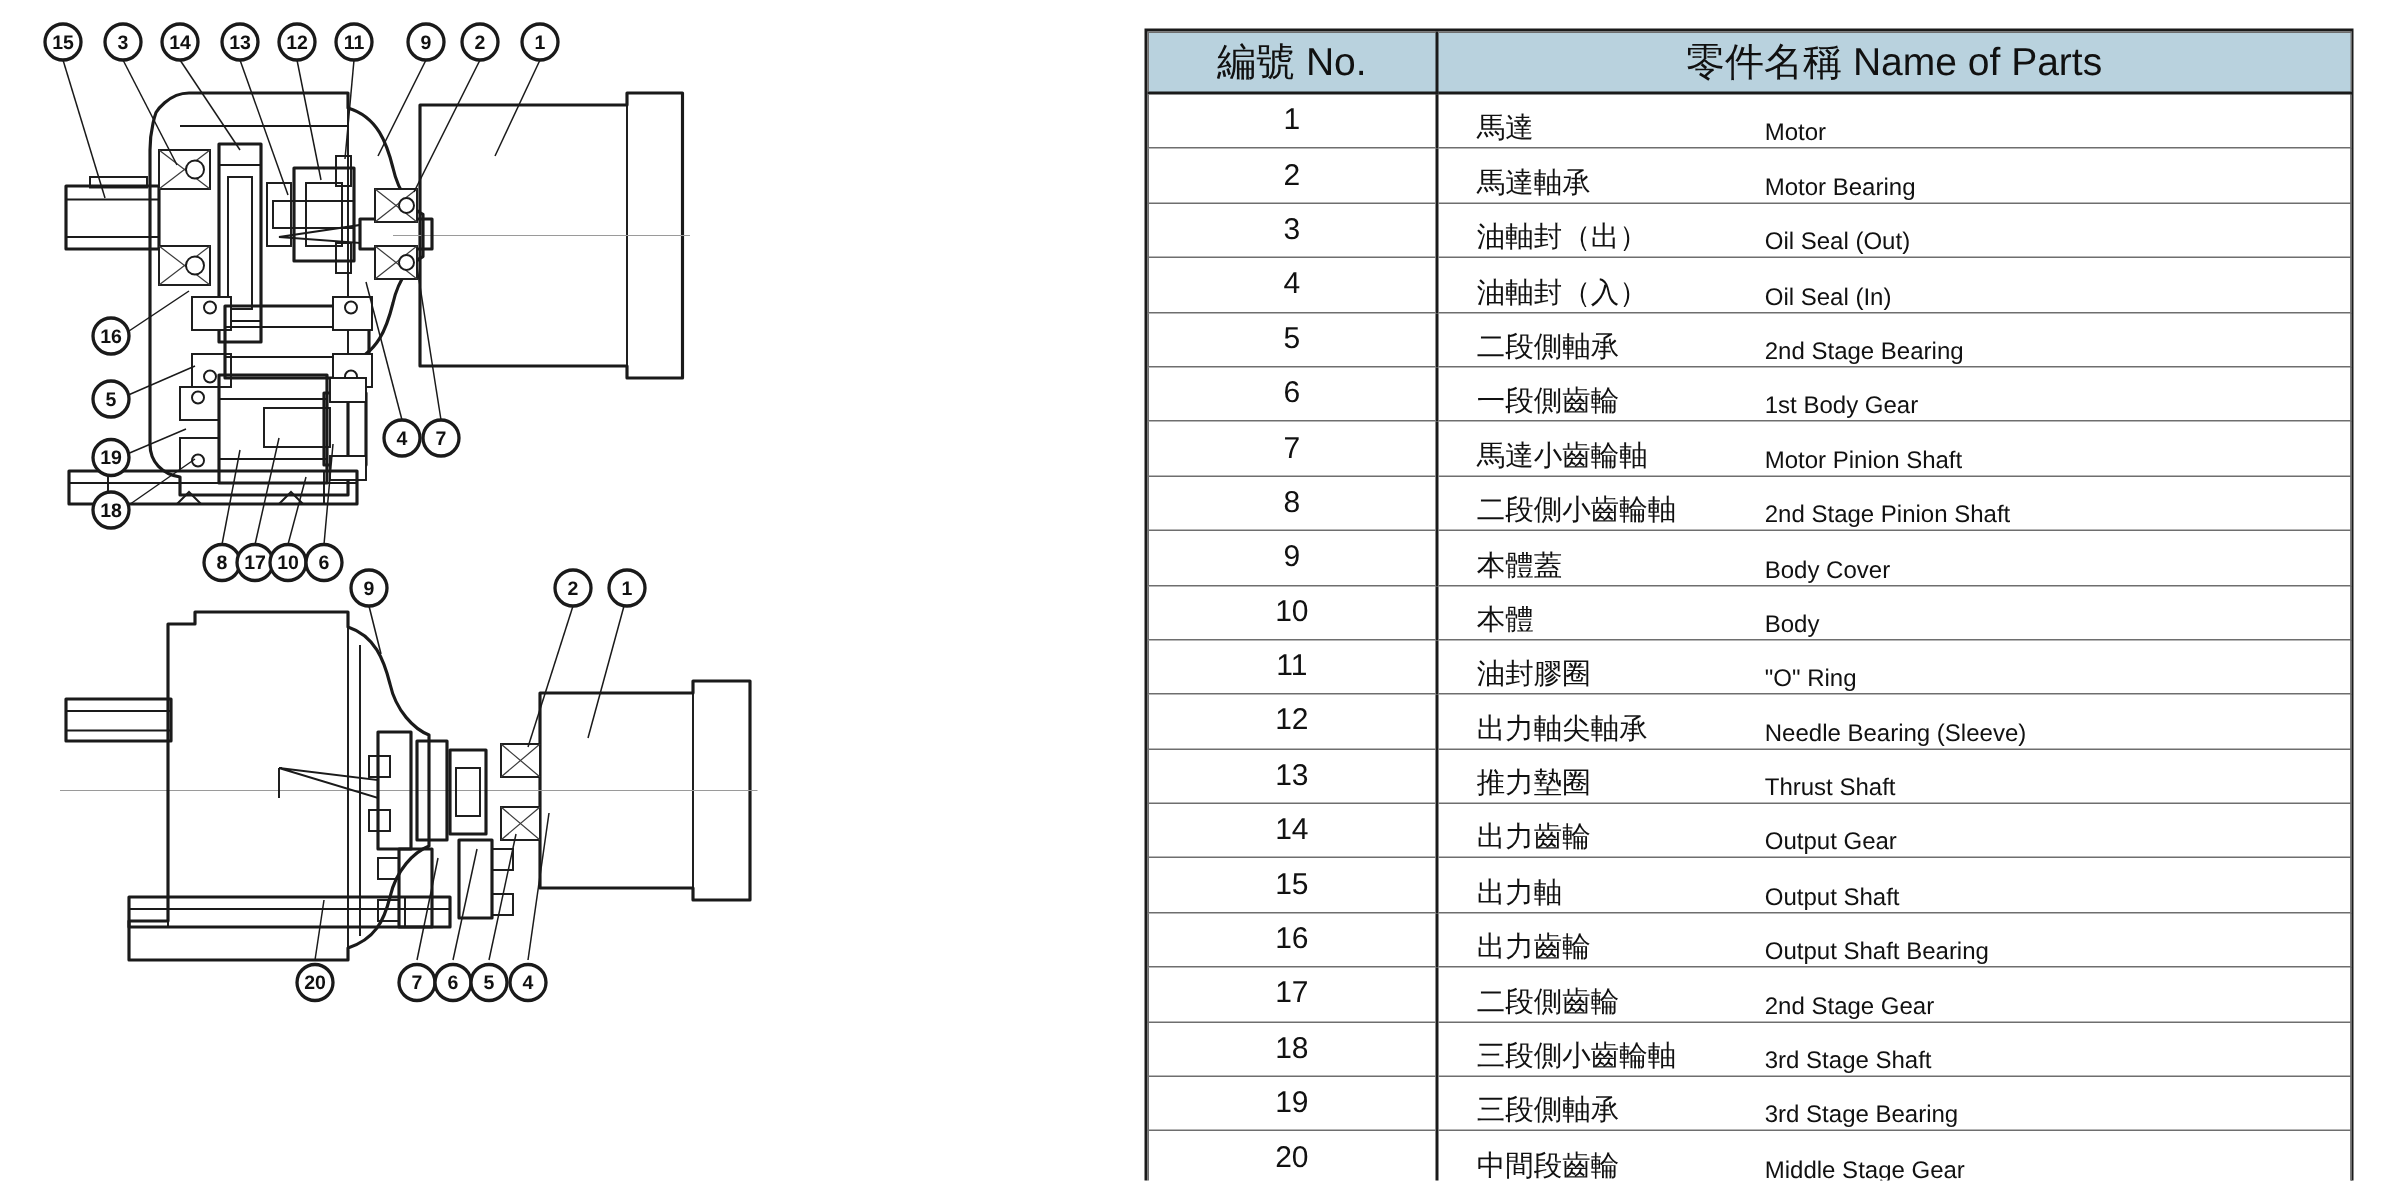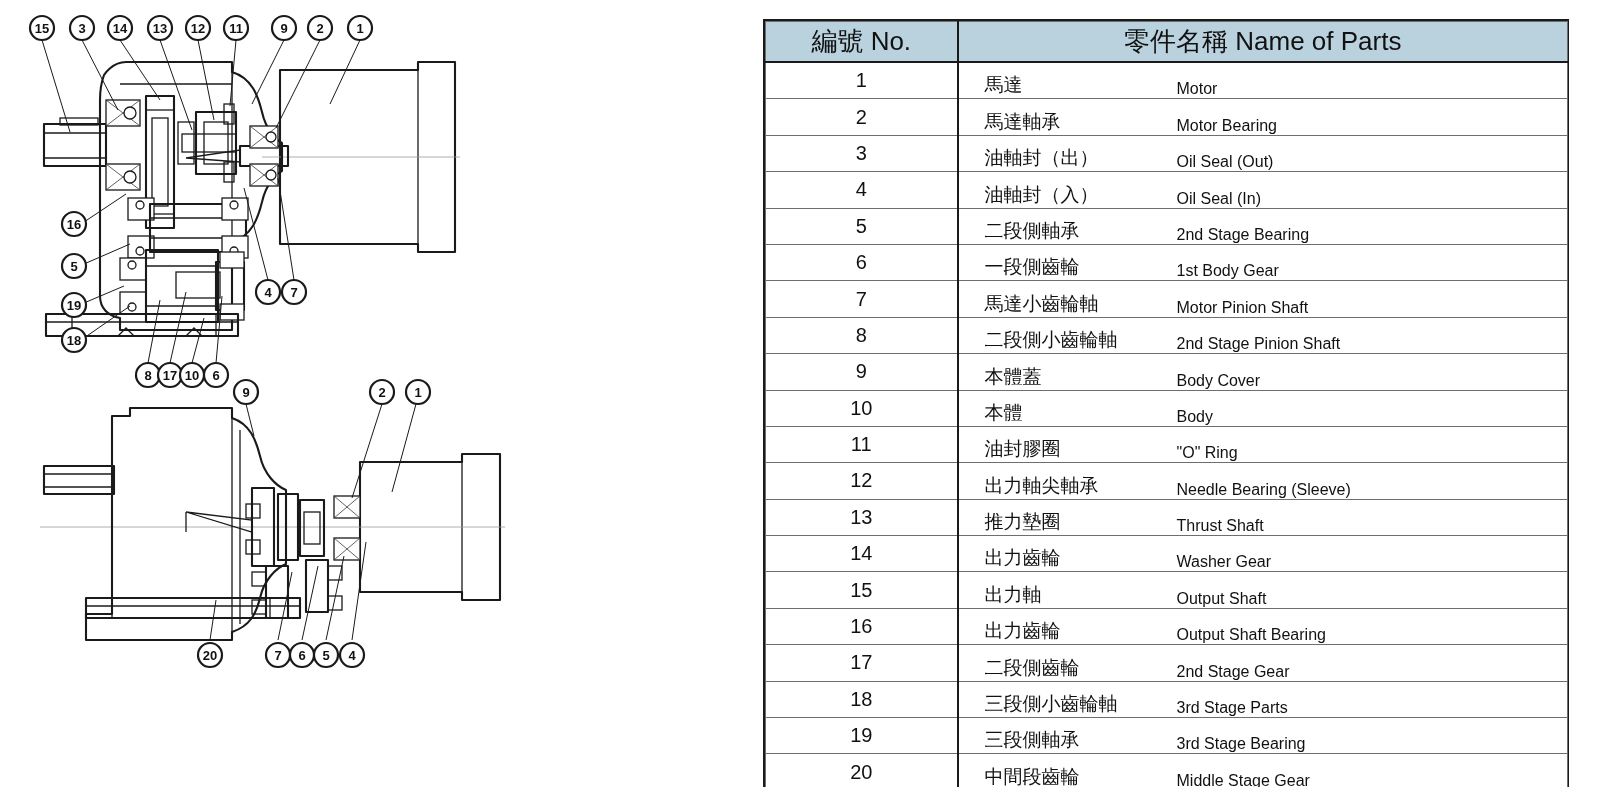--- a/index.html
+++ b/index.html
@@ -529,21 +529,21 @@
               <span class="zh">推力墊圈</span>
               <span class="en">Thrust Shaft</span>
             </div>
           </td>
         </tr>
         <tr>
           <td class="no-cell">14</td>
           <td class="name-cell">
             <div class="name-wrap">
               <span class="zh">出力齒輪</span>
-              <span class="en">Washer Gear</span>
+              <span class="en">Output Gear</span>
             </div>
           </td>
         </tr>
         <tr>
           <td class="no-cell">15</td>
           <td class="name-cell">
             <div class="name-wrap">
               <span class="zh">出力軸</span>
               <span class="en">Output Shaft</span>
             </div>
@@ -565,21 +565,21 @@
               <span class="zh">二段側齒輪</span>
               <span class="en">2nd Stage Gear</span>
             </div>
           </td>
         </tr>
         <tr>
           <td class="no-cell">18</td>
           <td class="name-cell">
             <div class="name-wrap">
               <span class="zh">三段側小齒輪軸</span>
-              <span class="en">3rd Stage Parts</span>
+              <span class="en">3rd Stage Shaft</span>
             </div>
           </td>
         </tr>
         <tr>
           <td class="no-cell">19</td>
           <td class="name-cell">
             <div class="name-wrap">
               <span class="zh">三段側軸承</span>
               <span class="en">3rd Stage Bearing</span>
             </div>

